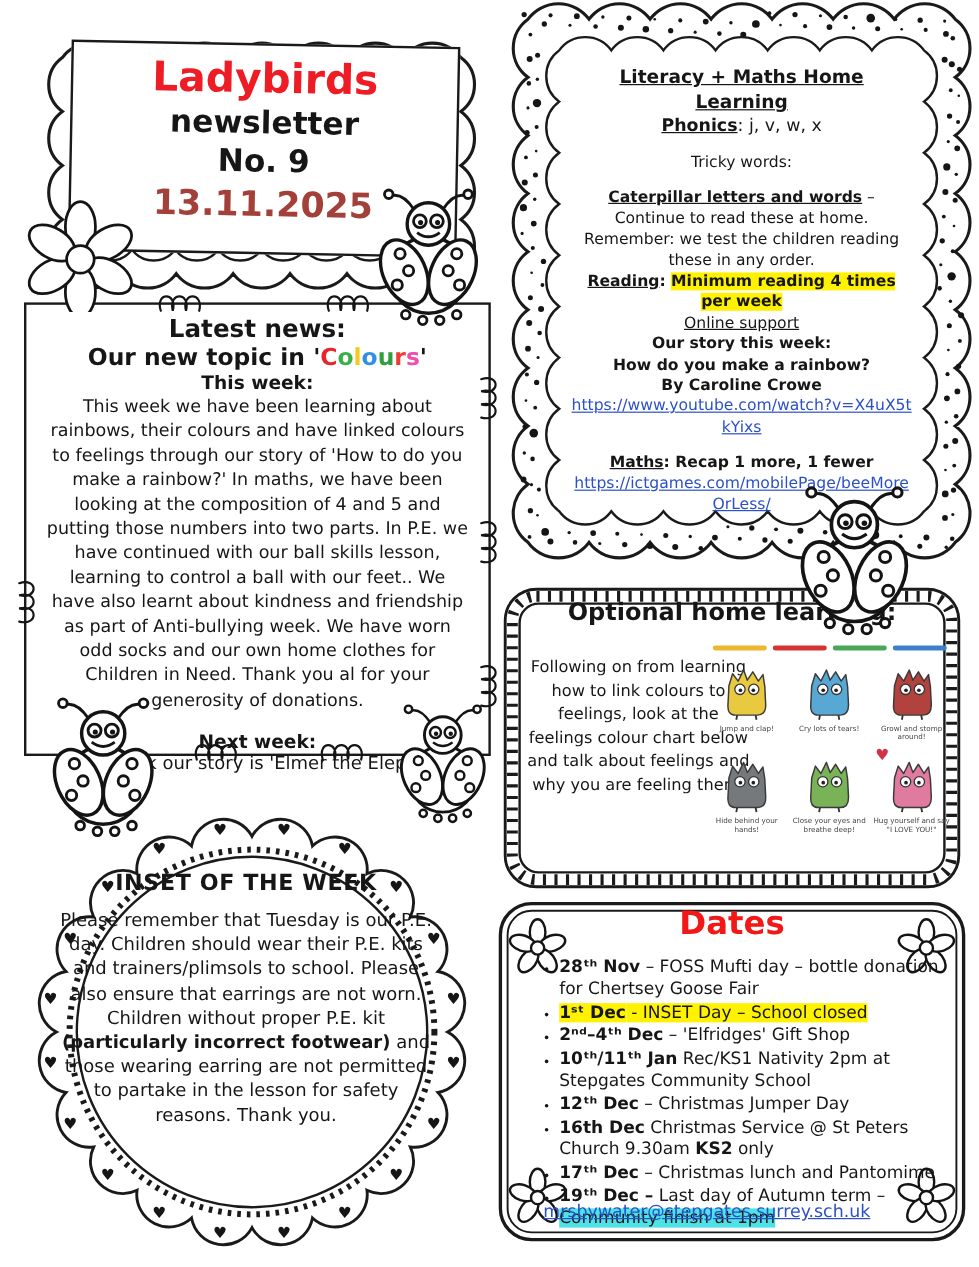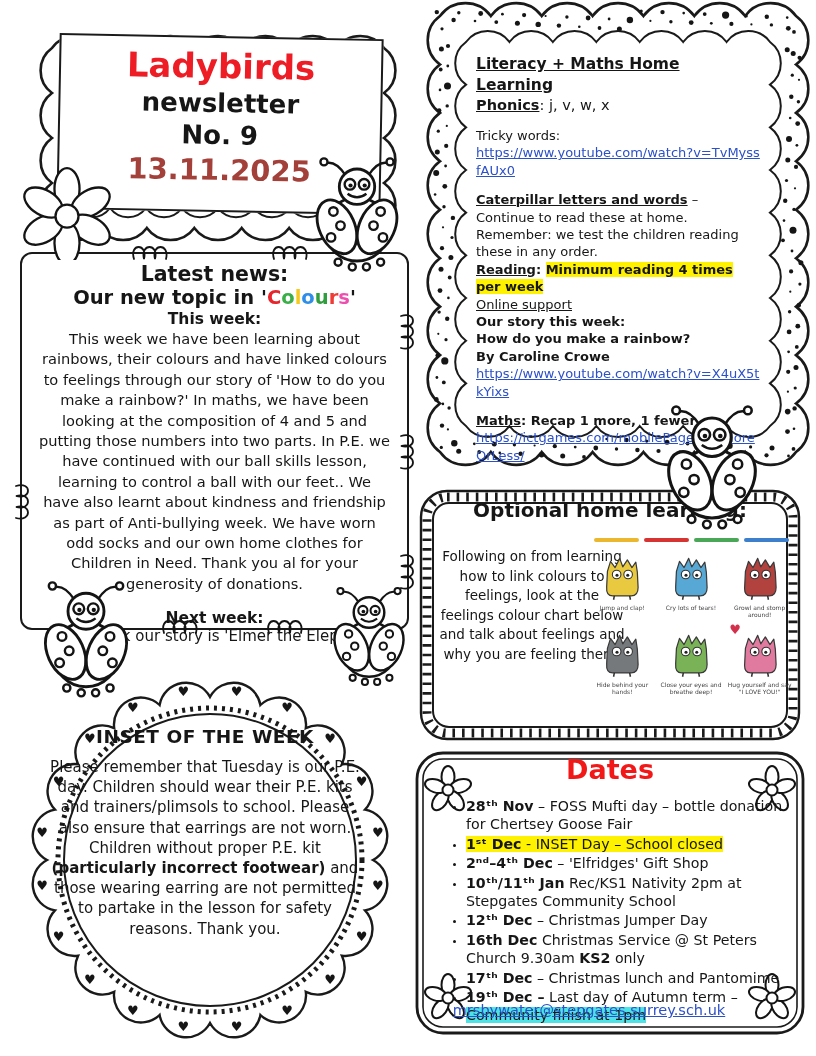--- a/index.html
+++ b/index.html
@@ -12,30 +12,30 @@
   .hy{background:var(--hy,#fff200);}
   .hc{background:var(--hc,#4de3e6);}
   
   .header-card{left:58px;top:36px;width:320px;height:172px;background:#fff;
     border:2.4px solid #1a1a1a;transform:rotate(1.1deg);z-index:2;text-align:center;}
   .hl1{font-size:34px;font-weight:700;margin-top:8px;}
   .hl2{font-size:26px;font-weight:700;margin-top:2px;}
   .hl3{font-size:26px;font-weight:700;margin-top:2px;}
   .hl4{font-size:29px;font-weight:700;margin-top:3px;}
   
-  .news-box{left:20px;top:252px;width:385px;height:374px;border:2.2px solid #1a1a1a;border-radius:12px;background:#fff;z-index:1;}
+  .news-box{left:20px;top:252px;width:385px;height:374px;border:2.2px solid #1a1a1a;border-radius:0;background:#fff;z-index:1;}
   .news-inner{padding:8px 16px 0 16px;text-align:center;}
   .news-h{font-size:20.5px;font-weight:700;}
   .news-topic{font-size:19.5px;font-weight:700;}
   .news-sub{font-size:15.5px;font-weight:700;margin-top:1px;}
   .news-body{font-size:14.6px;line-height:20.4px;margin-top:1px;}
   .news-next{font-size:15.5px;font-weight:700;margin-top:15px;}
   .news-nextline{font-size:15px;}
   
-  .lit-content{left:476px;top:54px;width:284px;text-align:left;font-size:13px;z-index:2;}
+  .lit-content{left:476px;top:54px;width:284px;text-align:center;font-size:13px;z-index:2;}
   .lit-content .line{line-height:1.34;}
   
   .opt-title{left:418px;top:498px;width:384px;text-align:center;font-size:20px;font-weight:700;z-index:2;}
   .opt-body{left:438px;top:547px;width:188px;text-align:center;font-size:13.5px;line-height:19.5px;z-index:2;}
   .chart{left:590px;top:538px;width:202px;z-index:2;}
   .bars{display:flex;gap:5px;justify-content:center;}
   .bar{width:45px;height:3.5px;border-radius:2px;}
   .mgrid{display:grid;grid-template-columns:repeat(3,1fr);gap:10px 4px;margin-top:9px;}
   .mcell{text-align:center;position:relative;}
   .mimg{height:52px;position:relative;}
@@ -306,21 +306,20 @@
         <circle cx="21.4" cy="49.1" r="2.5" fill="#151515"></circle>
         <circle cx="28.0" cy="46.0" r="2.1" fill="#151515"></circle>
         <circle cx="22.0" cy="28.8" r="1.6" fill="#151515"></circle>
         <path d="M 46 42 a 26.9 26.9 0 0 1 43.43 0 a 26.9 26.9 0 0 1 43.43 0 a 26.9 26.9 0 0 1 43.43 0 a 26.9 26.9 0 0 1 43.43 0 a 26.9 26.9 0 0 1 43.43 0 a 26.9 26.9 0 0 1 43.43 0 a 26.9 26.9 0 0 1 43.43 0 a 26.5 26.5 0 0 1 0 42.67 a 26.5 26.5 0 0 1 0 42.67 a 26.5 26.5 0 0 1 0 42.67 a 26.5 26.5 0 0 1 0 42.67 a 26.5 26.5 0 0 1 0 42.67 a 26.5 26.5 0 0 1 0 42.67 a 26.5 26.5 0 0 1 0 42.67 a 26.5 26.5 0 0 1 0 42.67 a 26.5 26.5 0 0 1 0 42.67 a 26.9 26.9 0 0 1 -43.43 0 a 26.9 26.9 0 0 1 -43.43 0 a 26.9 26.9 0 0 1 -43.43 0 a 26.9 26.9 0 0 1 -43.43 0 a 26.9 26.9 0 0 1 -43.43 0 a 26.9 26.9 0 0 1 -43.43 0 a 26.9 26.9 0 0 1 -43.43 0 a 26.5 26.5 0 0 1 0 -42.67 a 26.5 26.5 0 0 1 0 -42.67 a 26.5 26.5 0 0 1 0 -42.67 a 26.5 26.5 0 0 1 0 -42.67 a 26.5 26.5 0 0 1 0 -42.67 a 26.5 26.5 0 0 1 0 -42.67 a 26.5 26.5 0 0 1 0 -42.67 a 26.5 26.5 0 0 1 0 -42.67 a 26.5 26.5 0 0 1 0 -42.67 Z" fill="#fff" stroke="#1a1a1a" stroke-width="2"></path>
       </svg></div>
   <div class="abs lit-content">
       <div class="line" style="font-size: 15.5px;"><span class="b u">Literacy + Maths Home Learning</span></div>
       <div class="line" style="font-size: 14.5px;"><span class="b u">Phonics</span><span class="">: j, v, w, x</span></div>
       <div style="height: 12px;"></div>
       <div class="line"><span class="">Tricky words:</span></div>
-      <div class="line"><span class="lnk">https://www.youtube.com/watch?v=TvMyssfAUx0</span></div>
       <div style="height: 12px;"></div>
       <div class="line"><span class="b u">Caterpillar letters and words</span><span class=""> – Continue to read these at home.  Remember:  we test the children reading these in any order.</span></div>
       <div class="line"><span class="b u">Reading</span><span class="b">: </span><span class="b hy">Minimum reading 4 times per week</span></div>
       <div class="line"><span class="u">Online support</span></div>
       <div class="line"><span class="b">Our story this week:</span></div>
       <div class="line"><span class="b">How do you make a rainbow?</span></div>
       <div class="line"><span class="b">By Caroline Crowe</span></div>
       <div class="line"><span class="lnk">https://www.youtube.com/watch?v=X4uX5tkYixs</span></div>
       <div style="height: 12px;"></div>
       <div class="line"><span class="b u">Maths</span><span class="b">: Recap 1 more, 1 fewer</span></div>

